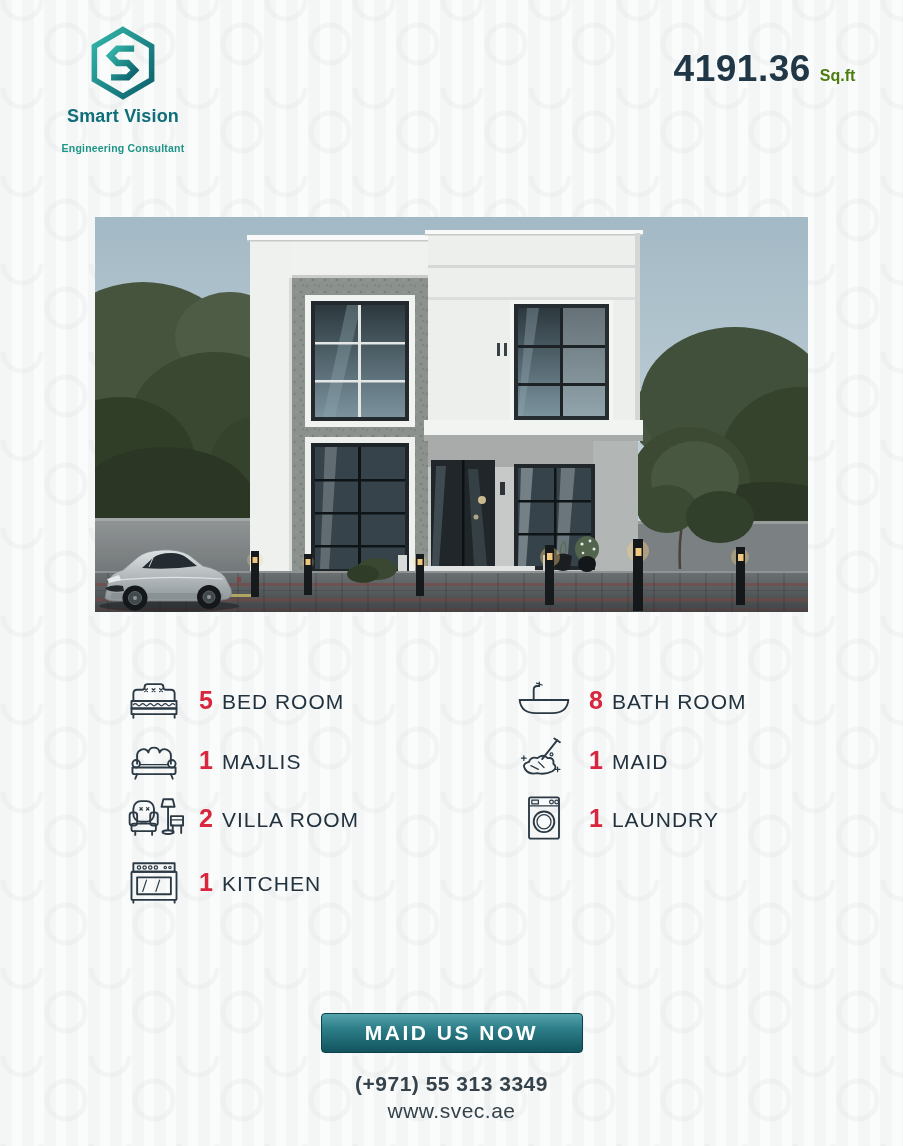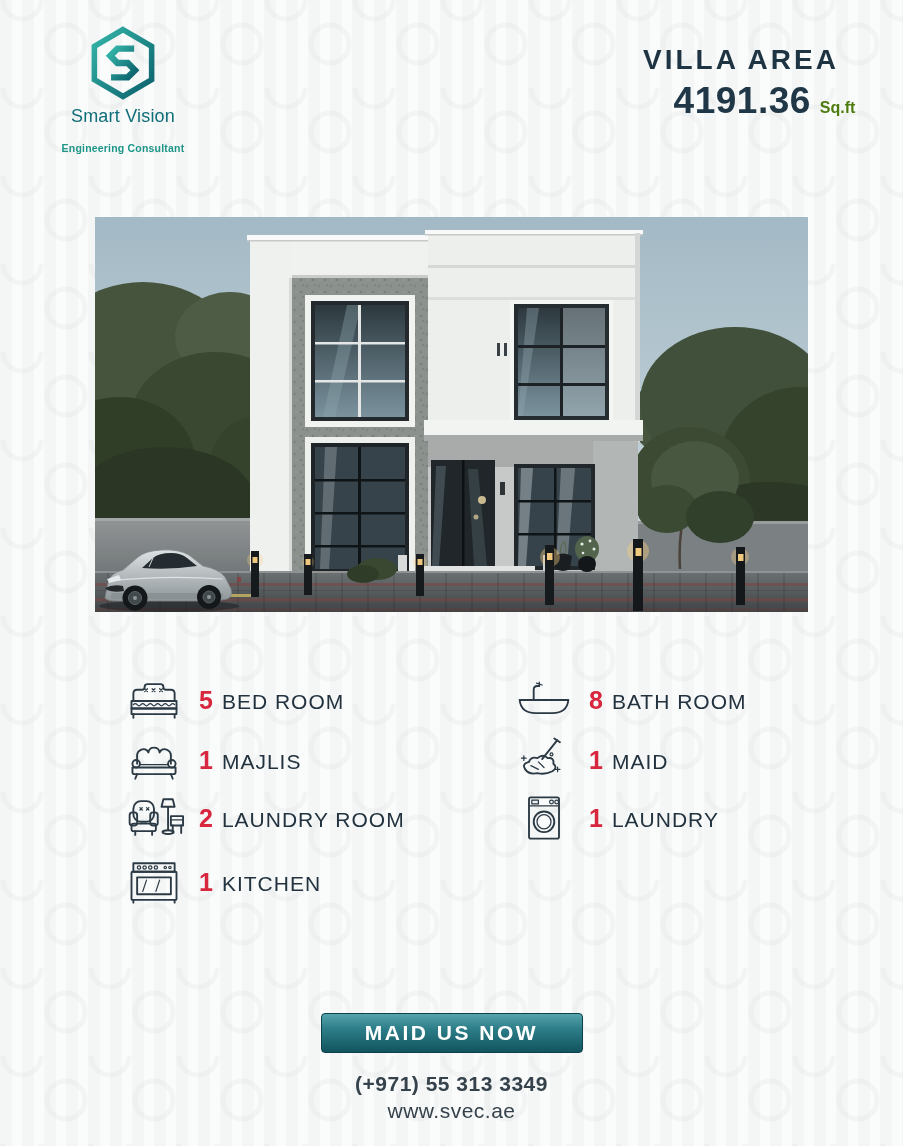--- a/index.html
+++ b/index.html
@@ -30,21 +30,21 @@
       radial-gradient(26px 26px at 66px 44px, rgba(0,0,0,0) 16px, rgba(122,136,141,0.055) 17px, rgba(122,136,141,0.055) 21px, rgba(0,0,0,0) 22px),
       repeating-linear-gradient(90deg, rgba(122,136,141,0.045) 0 12px, rgba(0,0,0,0) 12px 22px);
     background-size:88px 88px,88px 88px,88px 44px;
     z-index:0;
   }
   .layer{position:absolute;z-index:1;}
 
   
   .logo-block{left:45px;top:24px;width:156px;text-align:center;}
   .logo-mark{width:70px;height:78px;margin:0 auto;display:block;}
-  .brand-name{margin-top:4px;font-size:18px;font-weight:400;color:var(--teal);letter-spacing:.2px;}
+  .brand-name{margin-top:4px;font-size:18px;font-weight:700;color:var(--teal);letter-spacing:.2px;}
   .brand-tagline{margin-top:15px;font-size:10.5px;font-weight:600;color:var(--teal-light);letter-spacing:.2px;}
 
   
   .area-block{right:32px;top:44px;width:260px;text-align:center;color:#1e3442;}
   .area-label{font-size:28px;font-weight:700;letter-spacing:3px;}
   .area-line{margin-top:4px;display:flex;align-items:baseline;justify-content:center;gap:9px;}
   .area-value{font-size:37px;font-weight:800;color:#203747;letter-spacing:.5px;margin-left:47px;}
   .area-unit{font-size:16px;font-weight:700;color:#4d7c0f;}
 
   
@@ -94,21 +94,20 @@
         </linearGradient>
       </defs>
       <path d="M44,6 L80,27 V69 L44,90 L8,69 V27 Z" fill="none" stroke="url(#tealg)" stroke-width="7"></path>
       <path d="M58,30 H37 l-9,9 9,9 h13 l9,9 -9,9 H29" fill="none" stroke="url(#tealg)" stroke-width="8"></path>
     </svg>
     <div class="brand-name">Smart Vision</div>
     <div class="brand-tagline">Engineering Consultant</div>
   </div>
 
   <div class="layer area-block">
-    <div class="area-label">VILLA AREA</div>
     <div class="area-line">
       <span class="area-value">4191.36</span>
       <span class="area-unit">Sq.ft</span>
     </div>
   </div>
 
   <div class="layer photo">
     <svg width="713" height="395" viewBox="0 0 713 395">
       <defs>
         <linearGradient id="skyg" x1="0" y1="0" x2="0" y2="1">
@@ -371,21 +370,21 @@
         <path class="icon-stroke" d="M12,40 v4 M30,40 v4"></path>
         <path class="icon-stroke" d="M42,6 h10 l2,8 h-14 z M47,14 v25"></path>
         <ellipse class="icon-stroke" cx="47" cy="41" rx="6" ry="2"></ellipse>
         <rect class="icon-stroke" x="50" y="24" width="13" height="10"></rect>
         <path class="icon-thin" d="M50,28 h13"></path>
         <path class="icon-stroke" d="M52,34 v8 M61,34 v8"></path>
       </svg>
     </span>
     <span class="f-text">
       <span class="f-num">2</span>
-      <span class="f-label">LAUNDRY ROOM</span>
+      <span class="f-label">VILLA ROOM</span>
     </span>
   </div>
 
   <div class="layer feature-row row-l4">
     <span class="f-icon">
       <svg viewBox="0 0 64 52">
         <rect class="icon-stroke" x="10" y="6" width="44" height="9"></rect>
         <circle class="icon-thin" cx="16" cy="10.5" r="1.8"></circle>
           <circle class="icon-thin" cx="22" cy="10.5" r="1.8"></circle>
         <circle class="icon-thin" cx="28" cy="10.5" r="1.8"></circle>

